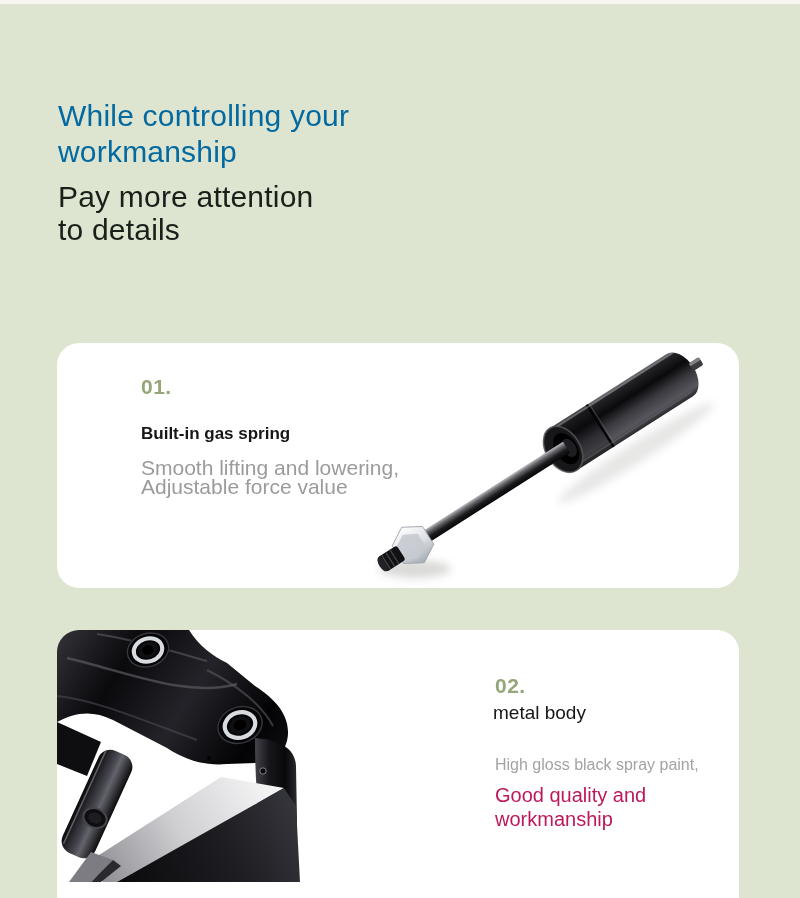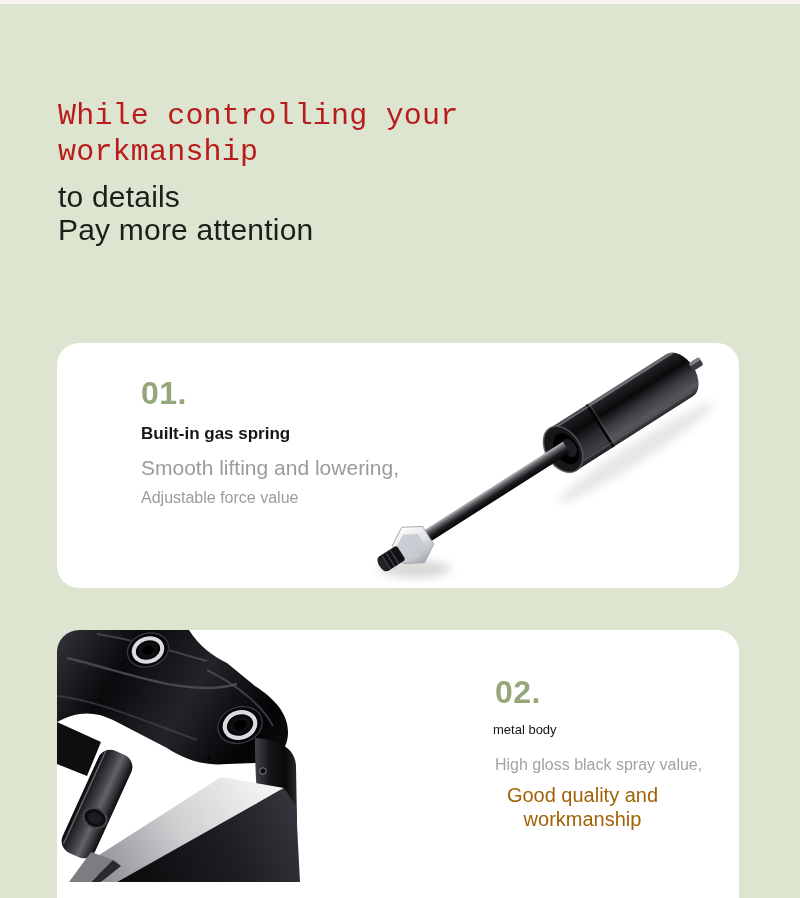--- a/index.html
+++ b/index.html
@@ -26,22 +26,21 @@
   .hero {
     position: absolute;
     left: 58px;
     top: 98px;
   }
   .hero-heading {
     font-size: 30px;
     line-height: 36px;
     font-weight: 500;
     letter-spacing: 0.2px;
-    color: #b91c1c;
-    font-family: Liberation Mono, monospace;
+    color: #0369a1;
   }
   .hero-subheading {
     margin-top: 10px;
     font-size: 30px;
     line-height: 33px;
     font-weight: 500;
     letter-spacing: 0.2px;
     color: #18201a;
   }
   .hero-heading span, .hero-subheading span { display: block; }
@@ -53,66 +52,66 @@
     width: 682px;
     background: #ffffff;
     border-radius: 22px;
     overflow: hidden;
   }
   .card-1 { top: 343px; height: 245px; }
   .card-2 { top: 630px; height: 316px; }
 
   .card .num {
     position: absolute;
-    font-size: 32px;
+    font-size: 21px;
     font-weight: 700;
     letter-spacing: 0.5px;
     color: #95a67a;
   }
   .card .title {
     position: absolute;
     font-weight: 500;
     color: #161616;
   }
   .card .desc {
     position: absolute;
     color: #9b9b9b;
     font-weight: 400;
   }
 
   
   .card-1 .num   { left: 84px; top: 32px; }
   .card-1 .title { left: 84px; top: 81px;  font-size: 17px; font-weight: bold; }
   .card-1 .d1    { left: 84px; top: 113px; font-size: 21px; }
-  .card-1 .d2    { left: 84px; top: 146px; font-size: 16px; }
+  .card-1 .d2    { left: 84px; top: 132px; font-size: 21px; }
 
   
   .card-2 .num   { left: 438px; top: 44px; }
-  .card-2 .title { left: 436px; top: 92px;  font-size: 13px; }
+  .card-2 .title { left: 436px; top: 72px;  font-size: 19px; }
   .card-2 .d1    { left: 438px; top: 126px; font-size: 16px; color: #a3a3a3; }
-  .card-2 .d2    { left: 438px; top: 153px; font-size: 20px; line-height: 24px; width: 175px; color: #a16207; text-align: center; }
+  .card-2 .d2    { left: 438px; top: 153px; font-size: 20px; line-height: 24px; width: 175px; color: #be185d; }
 
   .photo { position: absolute; display: block; }
   .photo-spring { right: 0; top: 0; }
   .photo-bracket { left: 0; top: 0; }
 </style>
 </head>
 <body>
 
 <div class="page">
   <div class="top-strip"></div>
 
   <header class="hero">
     <h1 class="hero-heading">
       <span>While controlling your</span>
       <span>workmanship</span>
     </h1>
     <h2 class="hero-subheading">
+      <span>Pay more attention</span>
       <span>to details</span>
-      <span>Pay more attention</span>
     </h2>
   </header>
 
   <section class="card card-1">
     <div class="num">01.</div>
     <div class="title">Built-in gas spring</div>
     <div class="desc d1">Smooth lifting and lowering,</div>
     <div class="desc d2">Adjustable force value</div>
 
     <svg class="photo photo-spring" width="370" height="245" viewBox="0 0 370 245">
@@ -260,16 +259,16 @@
         <ellipse rx="10.5" ry="8.5" fill="#101013"></ellipse>
         <ellipse rx="6.5" ry="5.2" fill="#000000"></ellipse>
       </g>
 
       <circle cx="206" cy="141" r="3.2" fill="#08080a" stroke="#8a8a90" stroke-width="1" opacity="0.9"></circle>
       <circle cx="152" cy="128" r="2" fill="#000000" opacity="0.8"></circle>
     </svg>
 
     <div class="num">02.</div>
     <div class="title">metal body</div>
-    <div class="desc d1">High gloss black spray value,</div>
+    <div class="desc d1">High gloss black spray paint,</div>
     <div class="desc d2">Good quality and workmanship</div>
   </section>
 </div>
 
 </body></html>

